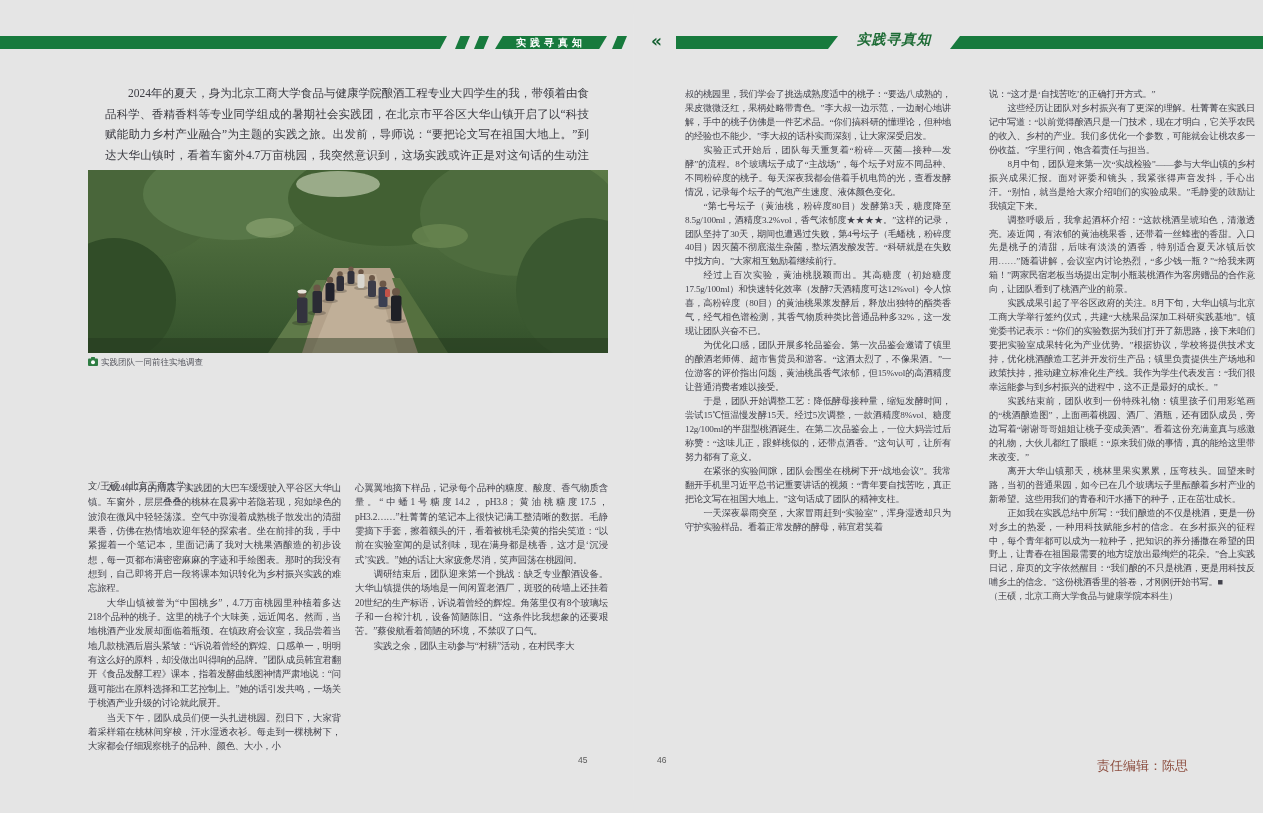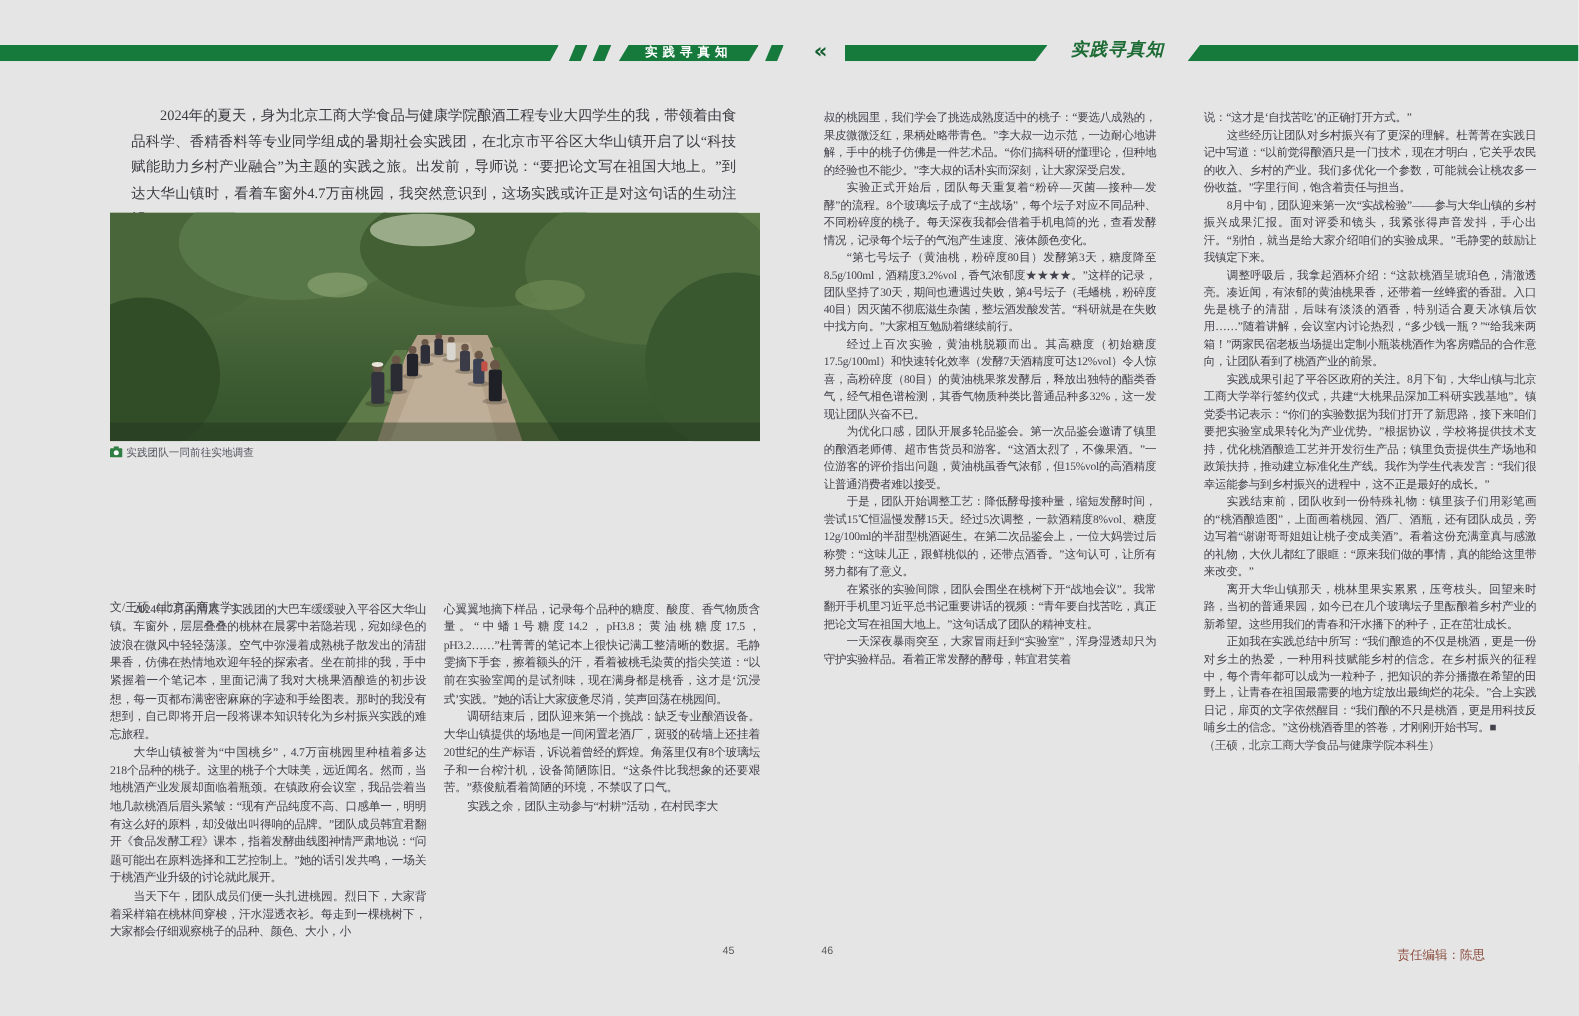--- a/index.html
+++ b/index.html
@@ -37,28 +37,28 @@
              font-size:8.5px; color:#55565e; font-family:"Liberation Sans", sans-serif; }
   .caption svg { vertical-align:-1px; margin-right:3px; }
 
   .title { position:absolute; left:88px; top:380px; width:520px;
            font-size:27px; line-height:36px; color:#1b1b1f; letter-spacing:1.5px; font-weight:500; }
   .byline { position:absolute; left:88px; top:480px; font-size:9.5px; color:#3f3f46; }
 
   .cols { display:flex; position:absolute; overflow:hidden; text-align:justify; color:#42424c; }
   .cols-left { left:88px; top:481px; width:520px; height:272px; gap:14px;
                font-size:9.4px; line-height:14.35px; letter-spacing:-0.2px; }
-  .cols-right { left:659px; top:88px; width:570px; height:666px; gap:38px;
+  .cols-right { left:685px; top:88px; width:570px; height:666px; gap:38px;
                 font-size:9.2px; line-height:13.95px; letter-spacing:-0.2px; }
   .col { flex:1; }
   .col p { margin:0; text-indent:2em; }
   .col p.cont { text-indent:0; }
   .signature { margin-top:1px; font-size:9.2px; color:#4a4a52; }
   .editor { position:absolute; left:955px; top:757px; width:233px; text-align:right;
-            font-size:10px; color:#8d4f41; }
+            font-size:13px; color:#8d4f41; }
   .pagenum { position:absolute; font-size:8.5px; color:#5a5a5a; font-family:"Liberation Sans", sans-serif; }
   .pn-left { left:578px; top:755px; }
   .pn-right { left:657px; top:755px; }
 </style>
 </head>
 <body>
 
 <div class="spread">
 
   <div class="gutter-line"></div>
@@ -142,21 +142,21 @@
         <rect x="3" y="0" width="4" height="2" rx="0.5" fill="#2e7d43"></rect>
         <circle cx="5" cy="5.2" r="2" fill="#ffffff"></circle>
       </svg><span>实践团队一同前往实地调查</span>
   </div>
 
   <div class="byline">文/王硕（北京工商大学）</div>
 
   <div class="cols cols-left">
     <div class="col">
         <p class="">2024年7月的清晨，实践团的大巴车缓缓驶入平谷区大华山镇。车窗外，层层叠叠的桃林在晨雾中若隐若现，宛如绿色的波浪在微风中轻轻荡漾。空气中弥漫着成熟桃子散发出的清甜果香，仿佛在热情地欢迎年轻的探索者。坐在前排的我，手中紧握着一个笔记本，里面记满了我对大桃果酒酿造的初步设想，每一页都布满密密麻麻的字迹和手绘图表。那时的我没有想到，自己即将开启一段将课本知识转化为乡村振兴实践的难忘旅程。</p>
-        <p class="">大华山镇被誉为“中国桃乡”，4.7万亩桃园里种植着多达218个品种的桃子。这里的桃子个大味美，远近闻名。然而，当地桃酒产业发展却面临着瓶颈。在镇政府会议室，我品尝着当地几款桃酒后眉头紧皱：“现有产品纯度不高、口感单一，明明有这么好的原料，却没做出叫得响的品牌。”团队成员韩宜君翻开《食品发酵工程》课本，指着发酵曲线图神情严肃地说：“问题可能出在原料选择和工艺控制上。”她的话引发共鸣，一场关于桃酒产业升级的讨论就此展开。</p>
+        <p class="">大华山镇被誉为“中国桃乡”，4.7万亩桃园里种植着多达218个品种的桃子。这里的桃子个大味美，远近闻名。然而，当地桃酒产业发展却面临着瓶颈。在镇政府会议室，我品尝着当地几款桃酒后眉头紧皱：“诉说着曾经的辉煌、口感单一，明明有这么好的原料，却没做出叫得响的品牌。”团队成员韩宜君翻开《食品发酵工程》课本，指着发酵曲线图神情严肃地说：“问题可能出在原料选择和工艺控制上。”她的话引发共鸣，一场关于桃酒产业升级的讨论就此展开。</p>
         <p class="">当天下午，团队成员们便一头扎进桃园。烈日下，大家背着采样箱在桃林间穿梭，汗水湿透衣衫。每走到一棵桃树下，大家都会仔细观察桃子的品种、颜色、大小，小</p>
       </div>
     <div class="col">
         <p class="cont">心翼翼地摘下样品，记录每个品种的糖度、酸度、香气物质含量。“中蟠1号糖度14.2，pH3.8；黄油桃糖度17.5，pH3.2……”杜菁菁的笔记本上很快记满工整清晰的数据。毛静雯摘下手套，擦着额头的汗，看着被桃毛染黄的指尖笑道：“以前在实验室闻的是试剂味，现在满身都是桃香，这才是‘沉浸式’实践。”她的话让大家疲惫尽消，笑声回荡在桃园间。</p>
         <p class="">调研结束后，团队迎来第一个挑战：缺乏专业酿酒设备。大华山镇提供的场地是一间闲置老酒厂，斑驳的砖墙上还挂着20世纪的生产标语，诉说着曾经的辉煌。角落里仅有8个玻璃坛子和一台榨汁机，设备简陋陈旧。“这条件比我想象的还要艰苦。”蔡俊航看着简陋的环境，不禁叹了口气。</p>
         <p class="">实践之余，团队主动参与“村耕”活动，在村民李大</p>
       </div>
   </div>
   <div class="pagenum pn-left">45</div>
 

